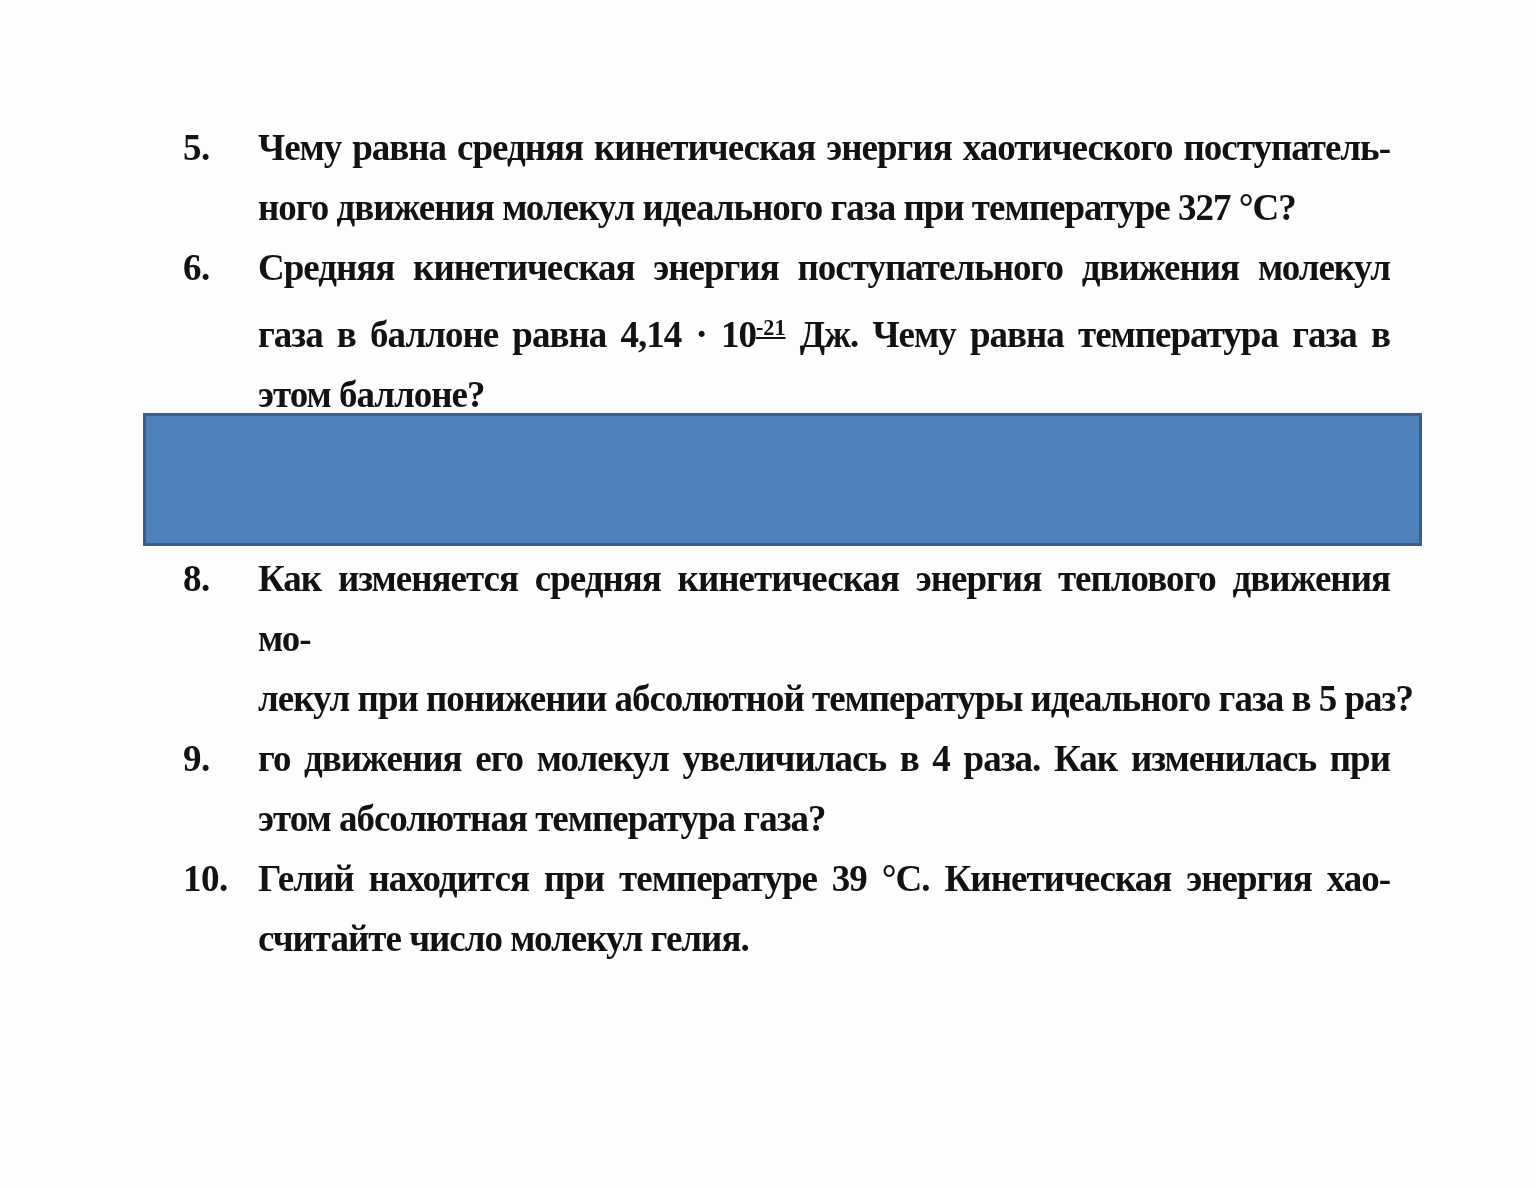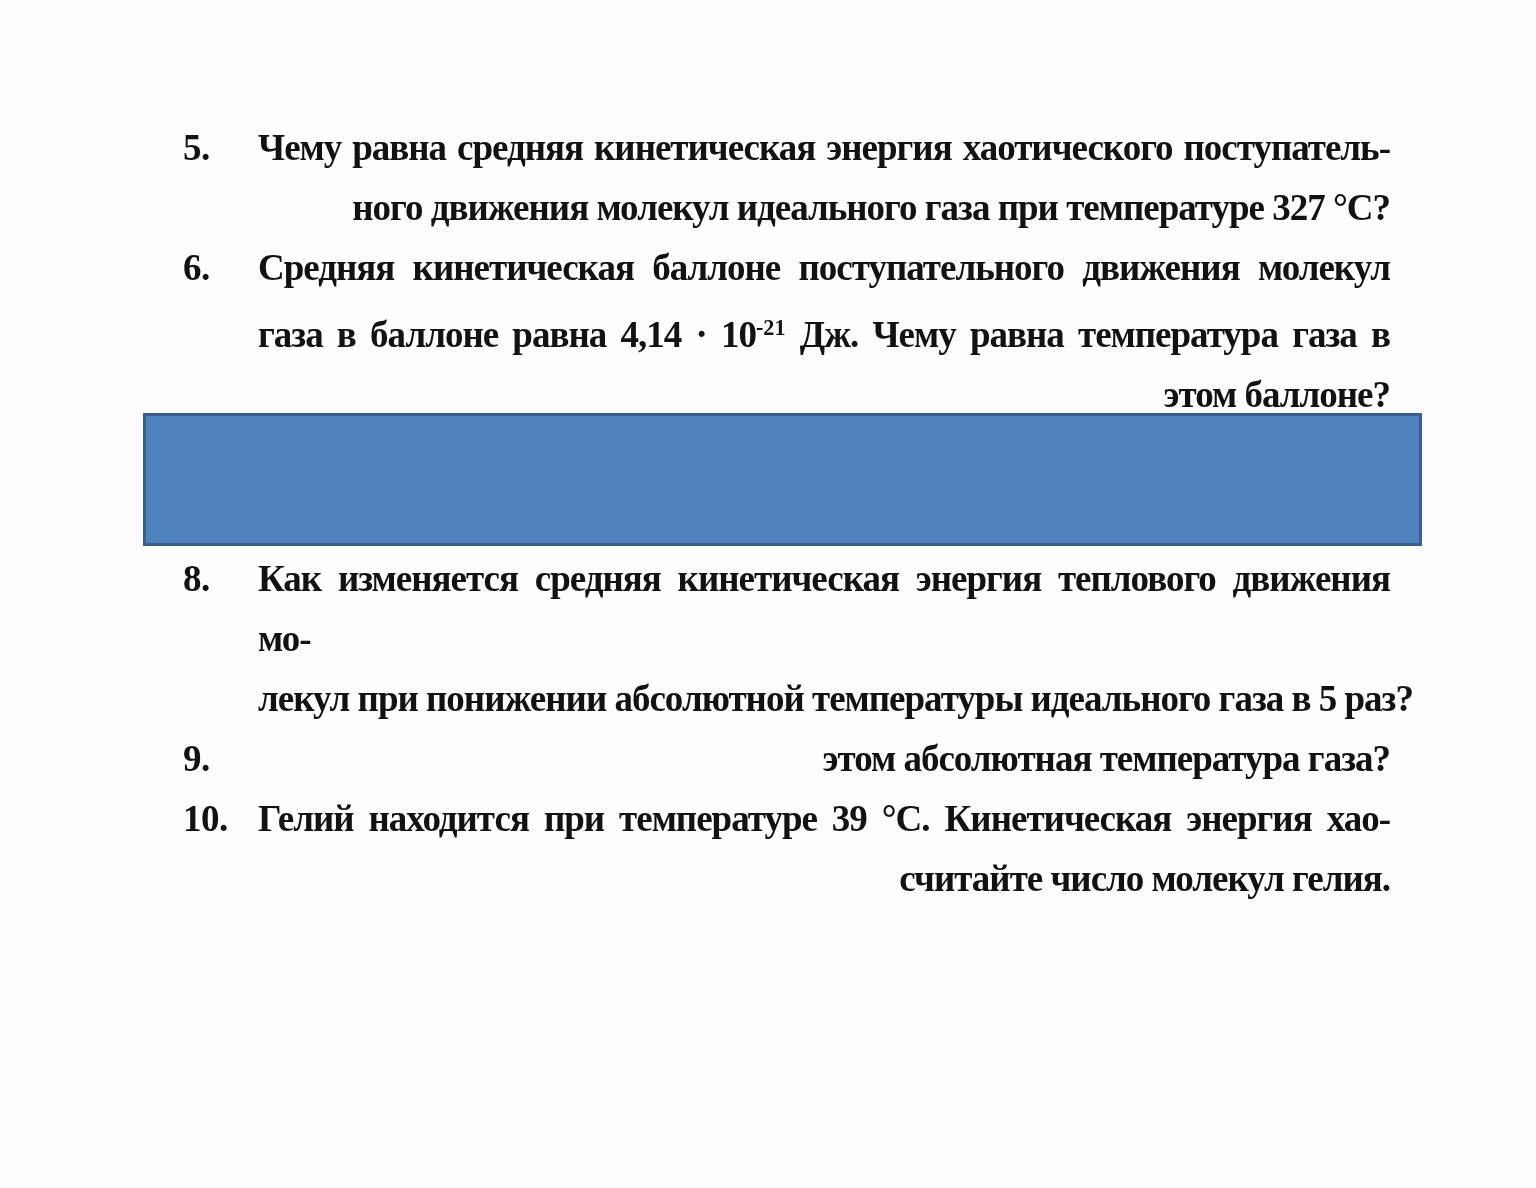--- a/index.html
+++ b/index.html
@@ -44,26 +44,27 @@
     line-height: 60px;
     letter-spacing: -1px;
     white-space: nowrap;
   }
   .line.justify {
     white-space: normal;
     text-align: justify;
     text-align-last: justify;
   }
   .line.last {
-    text-align: right;
+    text-align: left;
   }
   .sup {
     font-size: 0.60em;
     vertical-align: 0.55em;
     letter-spacing: 0;
+    text-decoration: underline;
   }
   .spacer {
     height: 124px;
   }
   .redaction {
     position: absolute;
     left: 143px;
     top: 413px;
     width: 1273px;
     height: 127px;
@@ -82,39 +83,40 @@
       <div class="num">5.</div>
       <div class="body">
         <div class="line justify">Чему равна средняя кинетическая энергия хаотического поступатель-</div>
         <div class="line last">ного движения молекул идеального газа при температуре 327 °С?</div>
       </div>
     </div>
 
     <div class="problem">
       <div class="num">6.</div>
       <div class="body">
-        <div class="line justify">Средняя кинетическая баллоне поступательного движения молекул</div>
+        <div class="line justify">Средняя кинетическая энергия поступательного движения молекул</div>
         <div class="line justify"><span>газа в баллоне равна 4,14 · 10</span><span class="sup">-21</span><span> Дж. Чему равна температура газа в</span></div>
         <div class="line last">этом баллоне?</div>
       </div>
     </div>
 
     <div class="spacer"></div>
 
     <div class="problem">
       <div class="num">8.</div>
       <div class="body">
         <div class="line justify">Как изменяется средняя кинетическая энергия теплового движения мо-</div>
         <div class="line last">лекул при понижении абсолютной температуры идеального газа в 5 раз?</div>
       </div>
     </div>
 
     <div class="problem">
       <div class="num">9.</div>
       <div class="body">
+        <div class="line justify">го движения его молекул увеличилась в 4 раза. Как изменилась при</div>
         <div class="line last">этом абсолютная температура газа?</div>
       </div>
     </div>
 
     <div class="problem">
       <div class="num">10.</div>
       <div class="body">
         <div class="line justify">Гелий находится при температуре 39 °С. Кинетическая энергия хао-</div>
         <div class="line last">считайте число молекул гелия.</div>
       </div>

